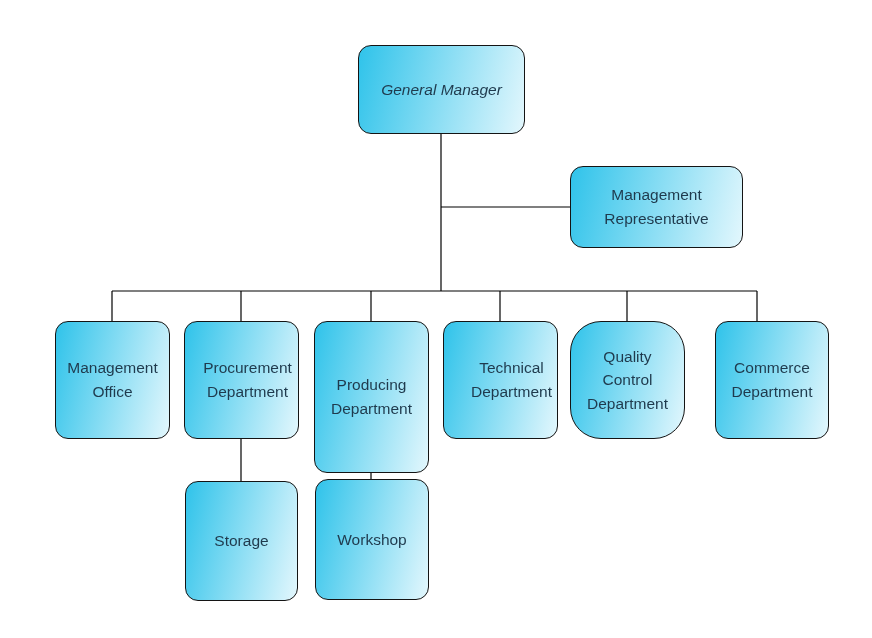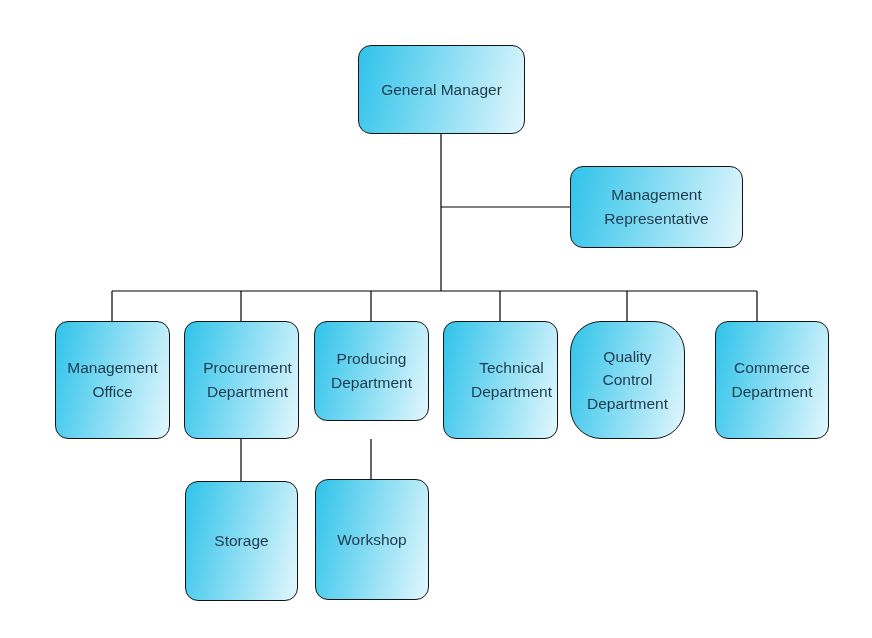--- a/index.html
+++ b/index.html
@@ -56,36 +56,36 @@
       <polyline points="112,291 757,291"></polyline>
       <polyline points="112,291 112,321"></polyline>
       <polyline points="241,291 241,321"></polyline>
       <polyline points="371,291 371,321"></polyline>
       <polyline points="500,291 500,321"></polyline>
       <polyline points="627,291 627,321"></polyline>
       <polyline points="757,291 757,321"></polyline>
       <polyline points="241,439 241,481"></polyline>
       <polyline points="371,439 371,479"></polyline>
     </svg>
-<div class="node" style="left: 358px; top: 45px; width: 167px; height: 89px;">
+<div class="node" style="left: 358px; top: 45px; width: 167px; height: 89px; font-style: italic;">
       <span class="node-label">General Manager</span>
     </div>
     <div class="node" style="left: 570px; top: 166px; width: 173px; height: 82px;">
       <span class="node-label">Management
 Representative</span>
     </div>
     <div class="node" style="left: 55px; top: 321px; width: 115px; height: 118px;">
       <span class="node-label">Management
 Office</span>
     </div>
     <div class="node" style="left: 184px; top: 321px; width: 115px; height: 118px; padding-left: 12px;">
       <span class="node-label">Procurement
 Department</span>
     </div>
-    <div class="node" style="left: 314px; top: 321px; width: 115px; height: 100px;">
+    <div class="node" style="left: 314px; top: 321px; width: 115px; height: 152px;">
       <span class="node-label">Producing
 Department</span>
     </div>
     <div class="node" style="left: 443px; top: 321px; width: 115px; height: 118px; padding-left: 22px;">
       <span class="node-label">Technical
 Department</span>
     </div>
     <div class="node" style="left: 570px; top: 321px; width: 115px; height: 118px; border-radius: 31px;">
       <span class="node-label">Quality
 Control

